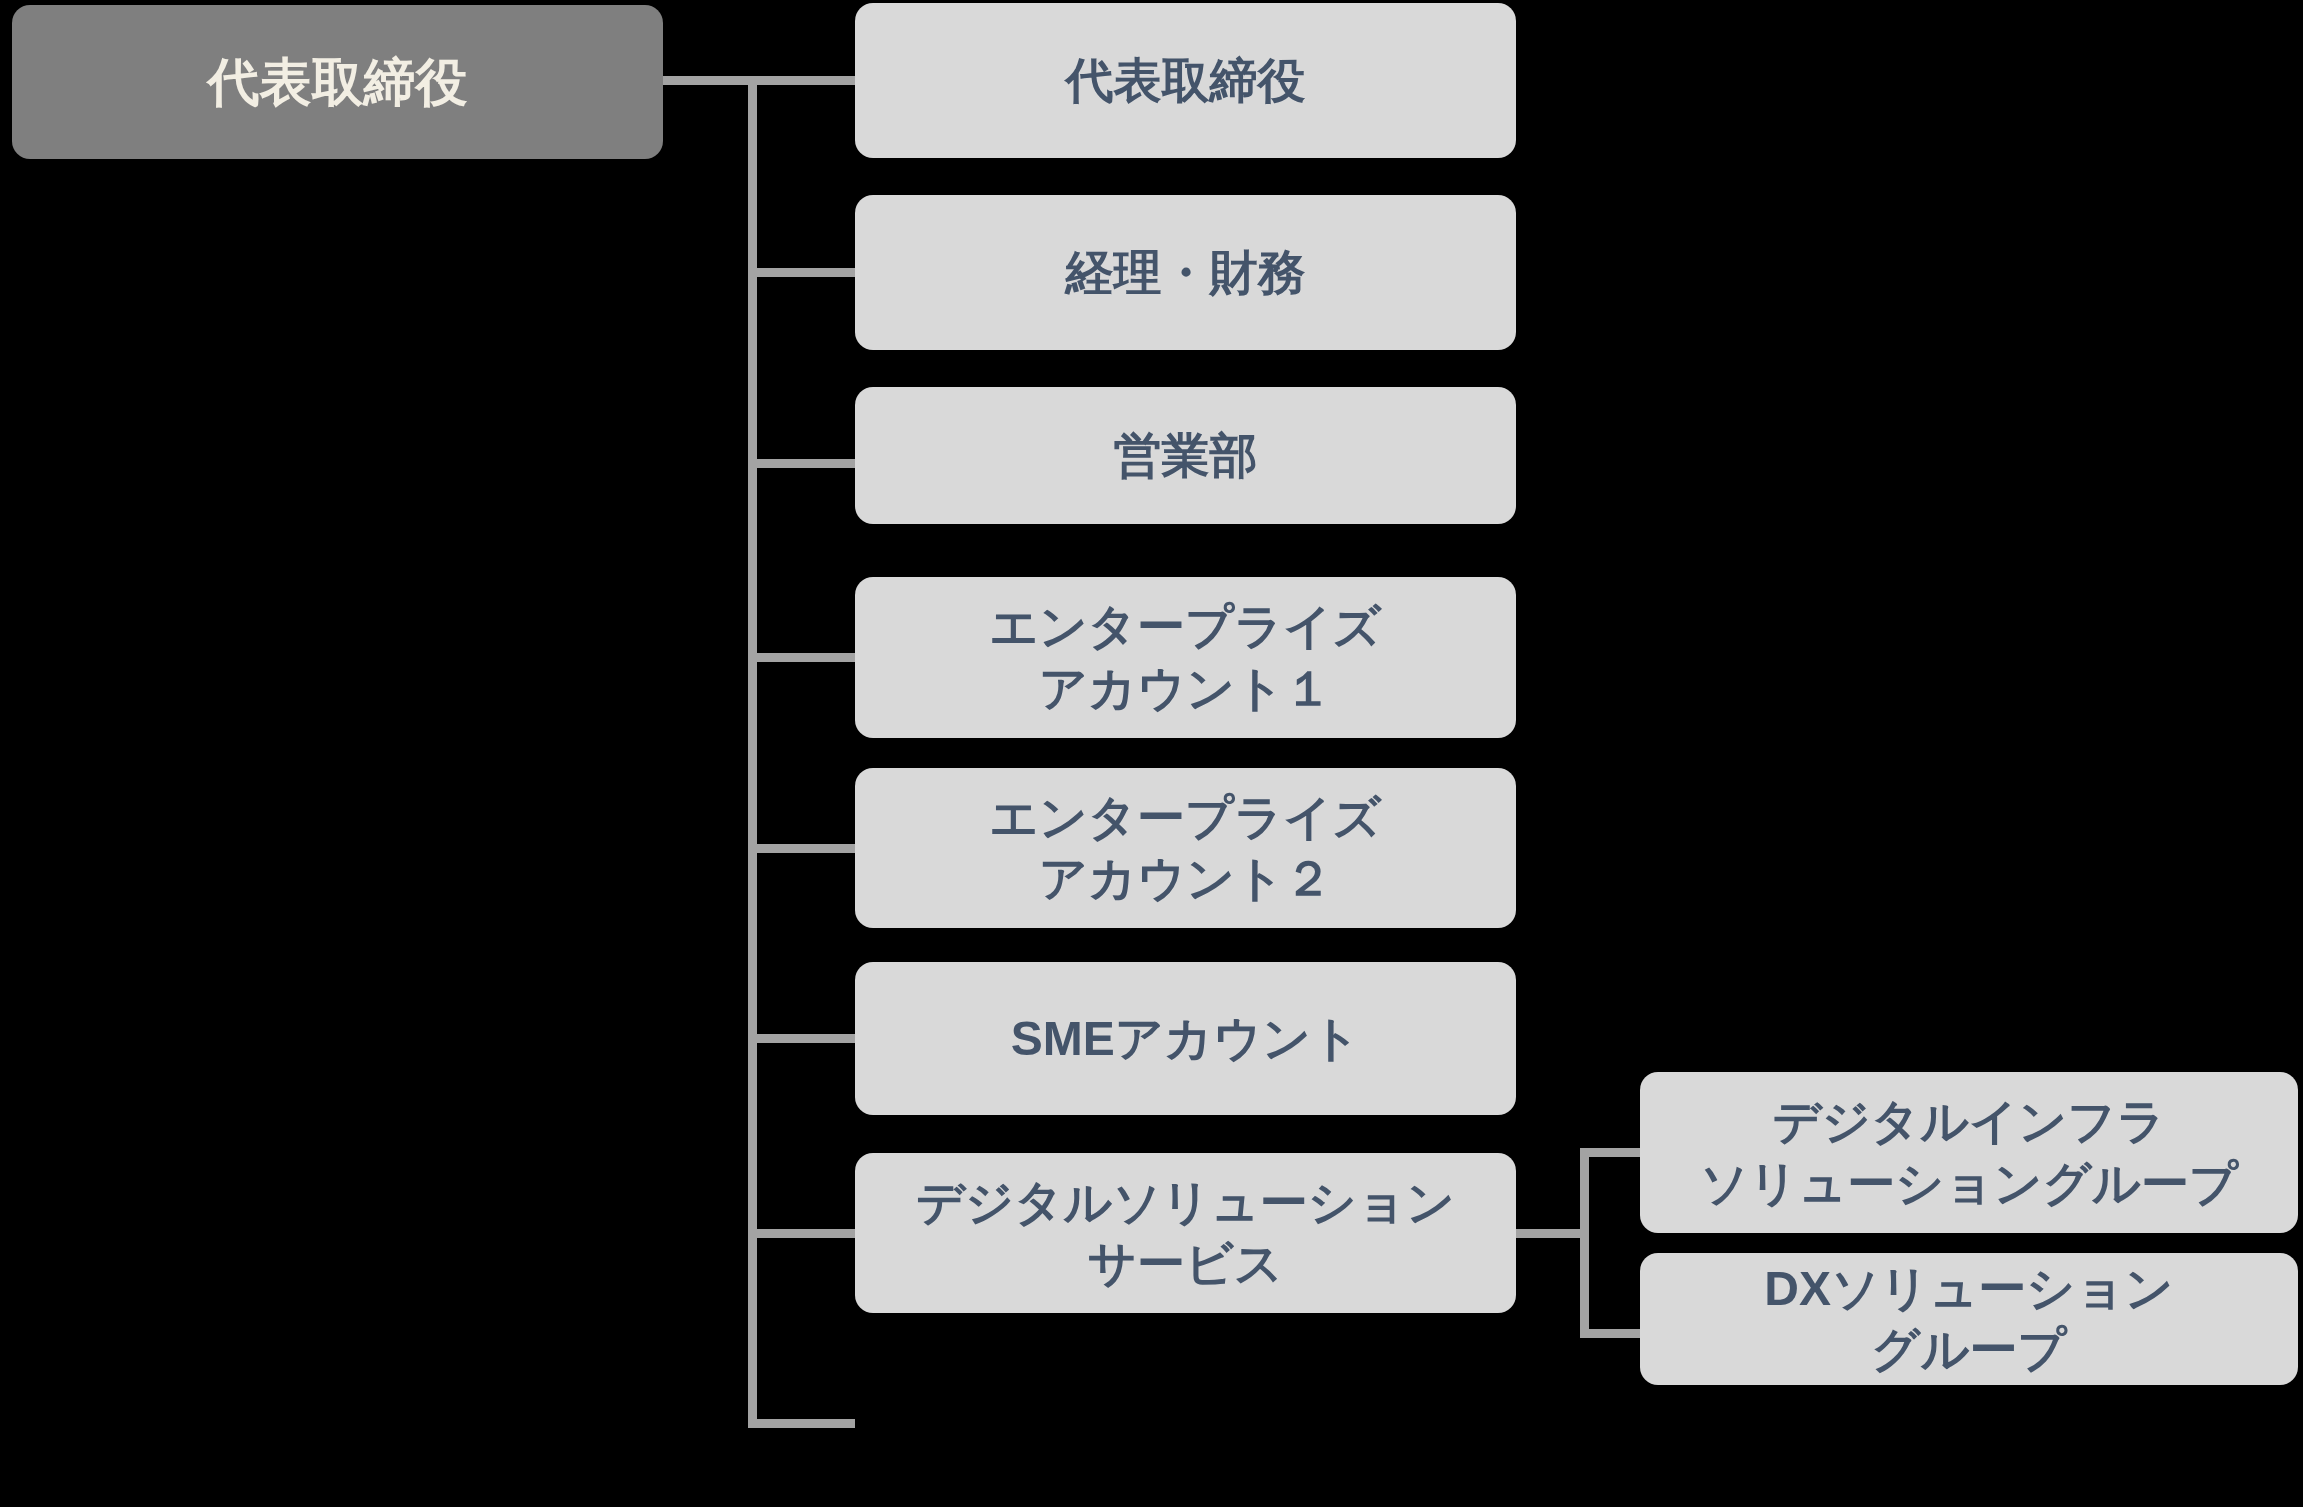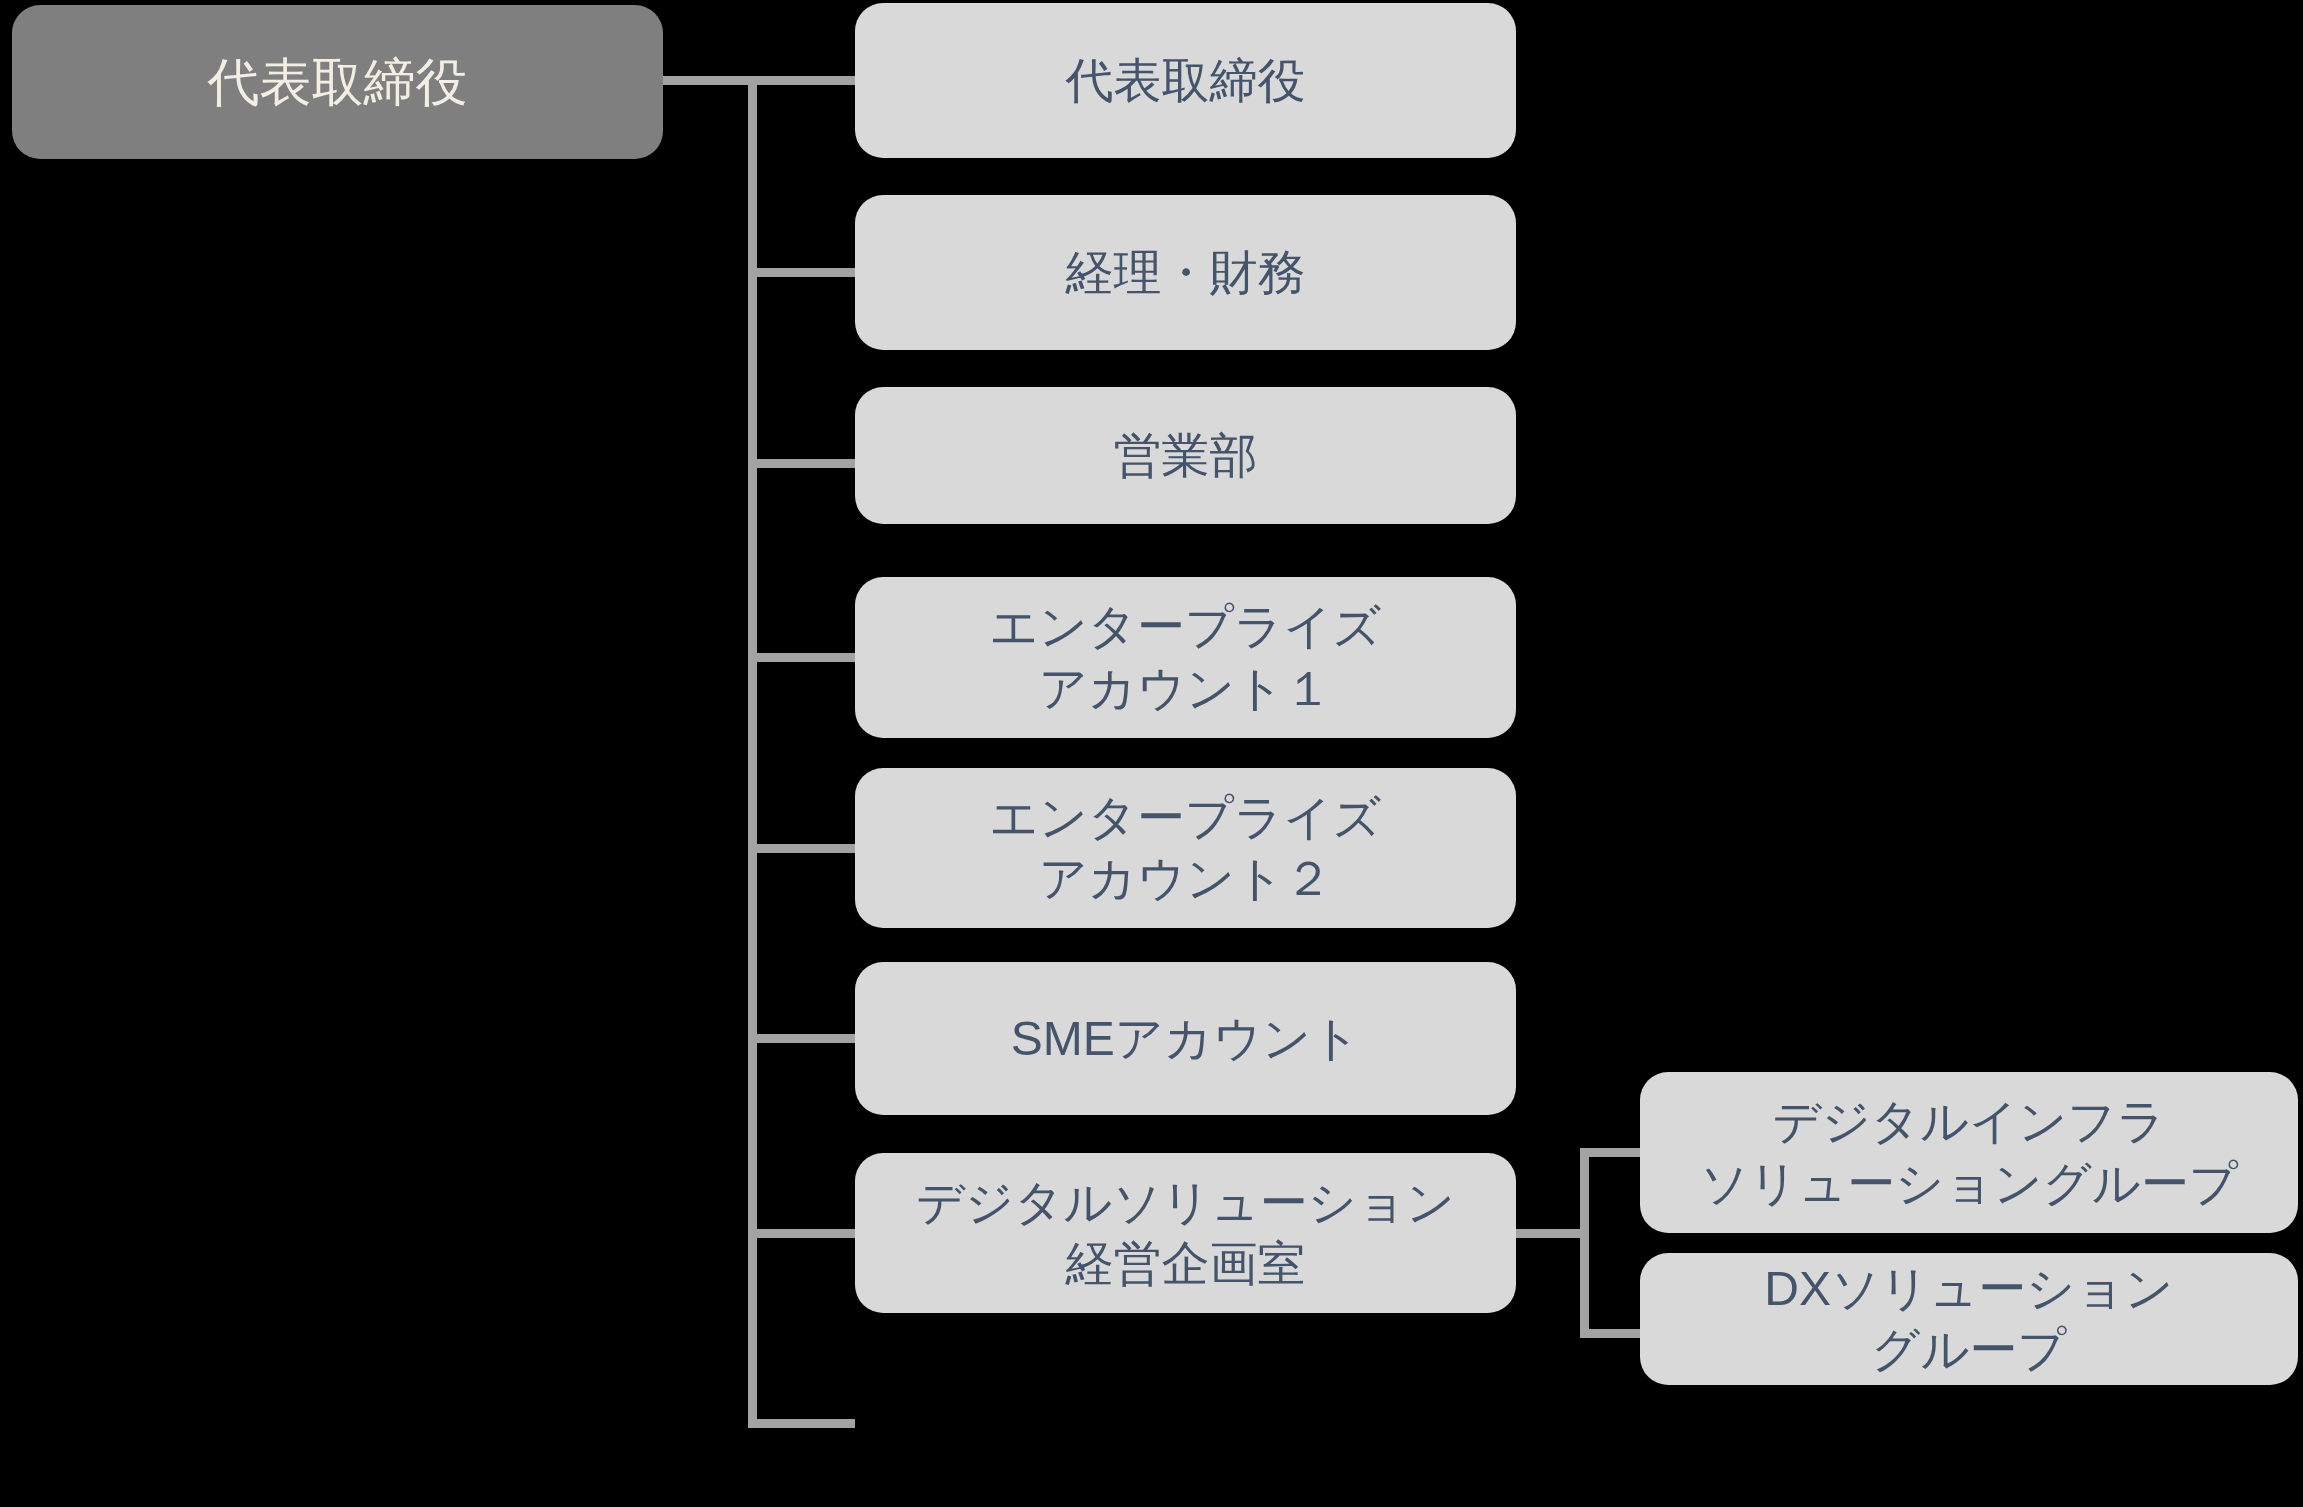--- a/index.html
+++ b/index.html
@@ -7,22 +7,22 @@
     position:relative;
     width:2303px;height:1507px;
     background:var(--background,#000000);
     overflow:hidden;
     font-family:"Liberation Sans","DejaVu Sans",sans-serif;
   }
   .node{
     position:absolute;
     display:flex;align-items:center;justify-content:center;
     text-align:center;
-    border-radius:28px;
-    font-weight:normal;
+    border-radius:18px;
+    font-weight:bold;
     white-space:pre-line;
   }
   .node--root{
     left:12px;top:5px;width:651px;height:154px;
     background:var(--root_fill,#7F7F7F);
     color:var(--root_text,#F2EEE3);
     font-size:52px;line-height:1.25;
   }
   .node--dept{
     left:855px;width:661px;
@@ -64,20 +64,20 @@
 
   <div class="node node--dept" style="top:3px;height:155px;">代表取締役</div>
   <div class="node node--dept" style="top:195px;height:155px;">経理・財務</div>
   <div class="node node--dept" style="top:387px;height:137px;">営業部</div>
   <div class="node node--dept" style="top:577px;height:161px;">エンタープライズ
 アカウント１</div>
   <div class="node node--dept" style="top:768px;height:160px;">エンタープライズ
 アカウント２</div>
   <div class="node node--dept" style="top:962px;height:153px;">SMEアカウント</div>
   <div class="node node--dept" style="top:1153px;height:160px;">デジタルソリューション
-経営企画室</div>
+サービス</div>
 
   <div class="node node--sub" style="top:1072px;height:161px;">デジタルインフラ
 ソリューショングループ</div>
   <div class="node node--sub" style="top:1253px;height:132px;">DXソリューション
 グループ</div>
 
 </div>
 
 </body></html>

